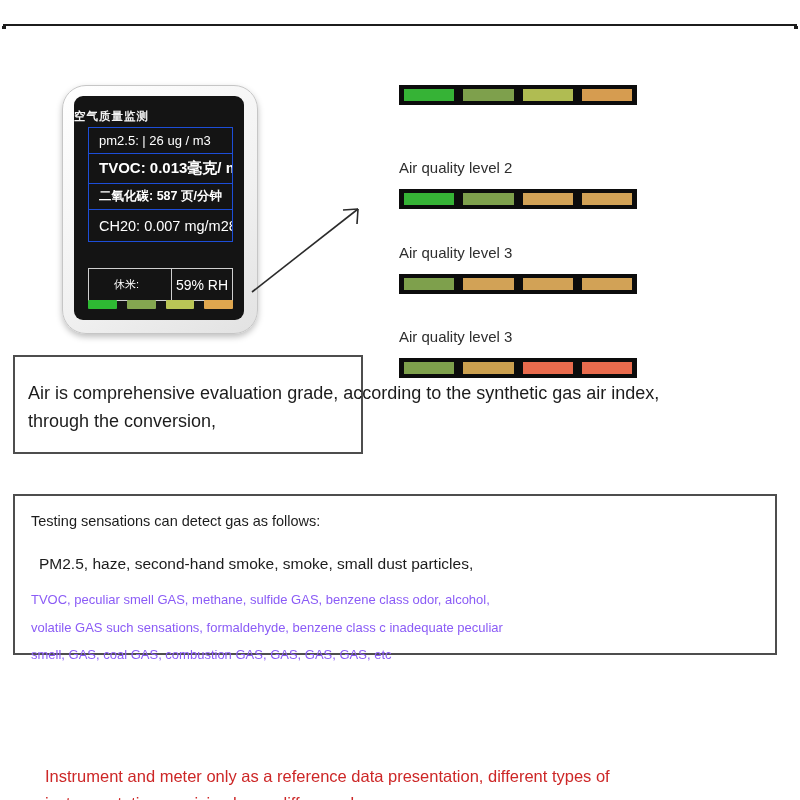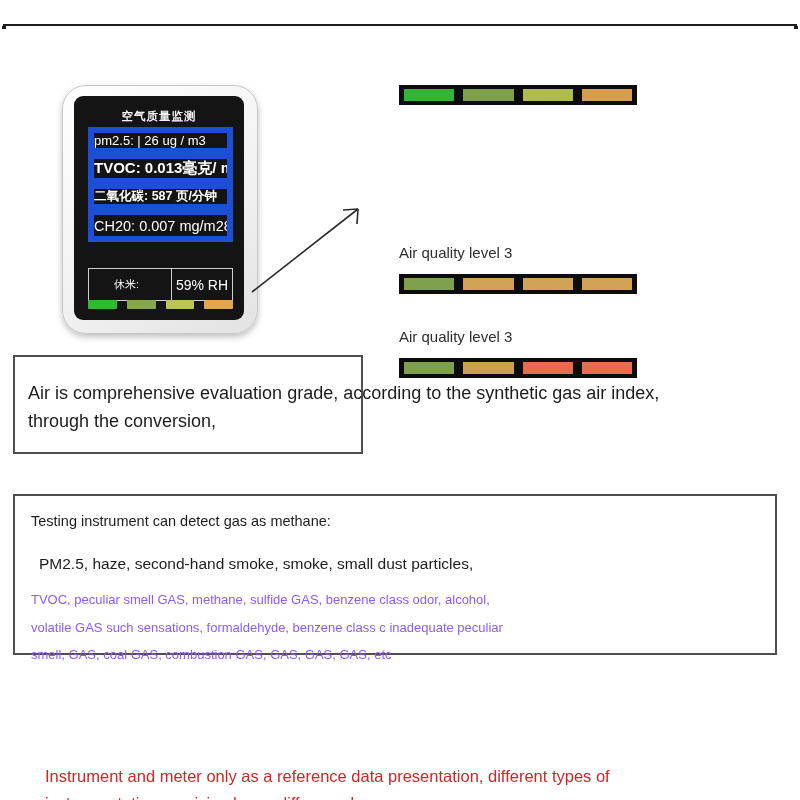--- a/index.html
+++ b/index.html
@@ -18,27 +18,27 @@
     position:absolute; left:62px; top:85px; width:194px; height:247px;
     background:linear-gradient(145deg,#ffffff 0%,#f1f1f1 60%,#e2e2e2 100%);
     border:1px solid #c6c6c6; border-radius:24px;
     box-shadow:0 3px 6px rgba(0,0,0,0.25);
   }
   .screen {
     position:absolute; left:11px; top:10px; width:170px; height:224px;
     background:#141414; border-radius:9px;
   }
   .screen-title {
-    position:absolute; left:0; right:0; top:13px; text-align:center;
+    position:absolute; left:0; right:0; top:13px; text-align:left;
     color:#f2f2f2; font-size:11.5px; font-weight:bold; letter-spacing:1px;
   }
   .rows { position:absolute; left:14px; right:11px; top:31px; }
   .reading-row {
-    border:6px solid #1d4ed8; margin-top:-1px; display:flex; align-items:center;
-    color:#ffffff; padding-left:0; box-sizing:border-box; white-space:nowrap; overflow:hidden;
+    border:1px solid #1d4ed8; margin-top:-1px; display:flex; align-items:center;
+    color:#ffffff; padding-left:10px; box-sizing:border-box; white-space:nowrap; overflow:hidden;
   }
   .row-0 { height:27px; font-size:13px; margin-top:0; }
   .row-1 { height:31px; font-size:15px; font-weight:600; }
   .row-2 { height:27px; font-size:12.5px; font-weight:600; }
   .row-3 { height:33px; font-size:14.5px; }
   .humidity-row {
     position:absolute; left:14px; right:11px; top:172px; height:33px;
     border:1px solid #cfcfcf; display:flex; color:#ffffff; box-sizing:border-box;padding-left:21px;
   }
   .humidity-label-cell {
@@ -124,20 +124,29 @@
   </svg>
 
   <div class="scale-group" style="top:74px">
     <div class="scale-bar" style="background: rgb(12, 12, 12);">
         <div class="seg" style="background: rgb(54, 179, 54);"></div>
         <div class="seg" style="background: rgb(126, 160, 76);"></div>
         <div class="seg" style="background: rgb(176, 188, 82);"></div>
         <div class="seg" style="background: rgb(214, 156, 80);"></div>
       </div>
   </div>
+  <div class="scale-group" style="top:158px">
+    <div class="scale-label">Air quality level 2</div>
+    <div class="scale-bar" style="background: rgb(12, 12, 12);">
+        <div class="seg" style="background: rgb(54, 179, 54);"></div>
+        <div class="seg" style="background: rgb(126, 160, 76);"></div>
+        <div class="seg" style="background: rgb(210, 162, 86);"></div>
+        <div class="seg" style="background: rgb(210, 162, 86);"></div>
+      </div>
+  </div>
   <div class="scale-group" style="top:243px">
     <div class="scale-label">Air quality level 3</div>
     <div class="scale-bar" style="background: rgb(12, 12, 12);">
         <div class="seg" style="background: rgb(126, 160, 76);"></div>
         <div class="seg" style="background: rgb(210, 162, 86);"></div>
         <div class="seg" style="background: rgb(210, 162, 86);"></div>
         <div class="seg" style="background: rgb(210, 162, 86);"></div>
       </div>
   </div>
   <div class="scale-group" style="top:327px">
@@ -148,21 +157,21 @@
         <div class="seg" style="background: rgb(233, 107, 77);"></div>
         <div class="seg" style="background: rgb(233, 107, 77);"></div>
       </div>
   </div>
 
   <div class="evaluation-note-box"></div>
   <div class="evaluation-note-text">Air is comprehensive evaluation grade, according to the synthetic gas air index,
 through the conversion,</div>
 
   <div class="detection-info-box">
-    <div class="detection-heading">Testing instrument can detect gas as methane:</div>
+    <div class="detection-heading">Testing sensations can detect gas as follows:</div>
     <div class="detection-line">PM2.5, haze, second-hand smoke, smoke, small dust particles,</div>
     <div class="detection-details">TVOC, peculiar smell GAS, methane, sulfide GAS, benzene class odor, alcohol,
 volatile GAS such sensations, formaldehyde, benzene class c inadequate peculiar
 smell, GAS, coal GAS, combustion GAS, GAS, GAS, GAS, etc</div>
   </div>
 
   <div class="disclaimer-text" style="color: rgb(205, 39, 39); margin-top: 44px;">Instrument and meter only as a reference data presentation, different types of
 instrumentation precision has a difference!</div>
 
 </div>

